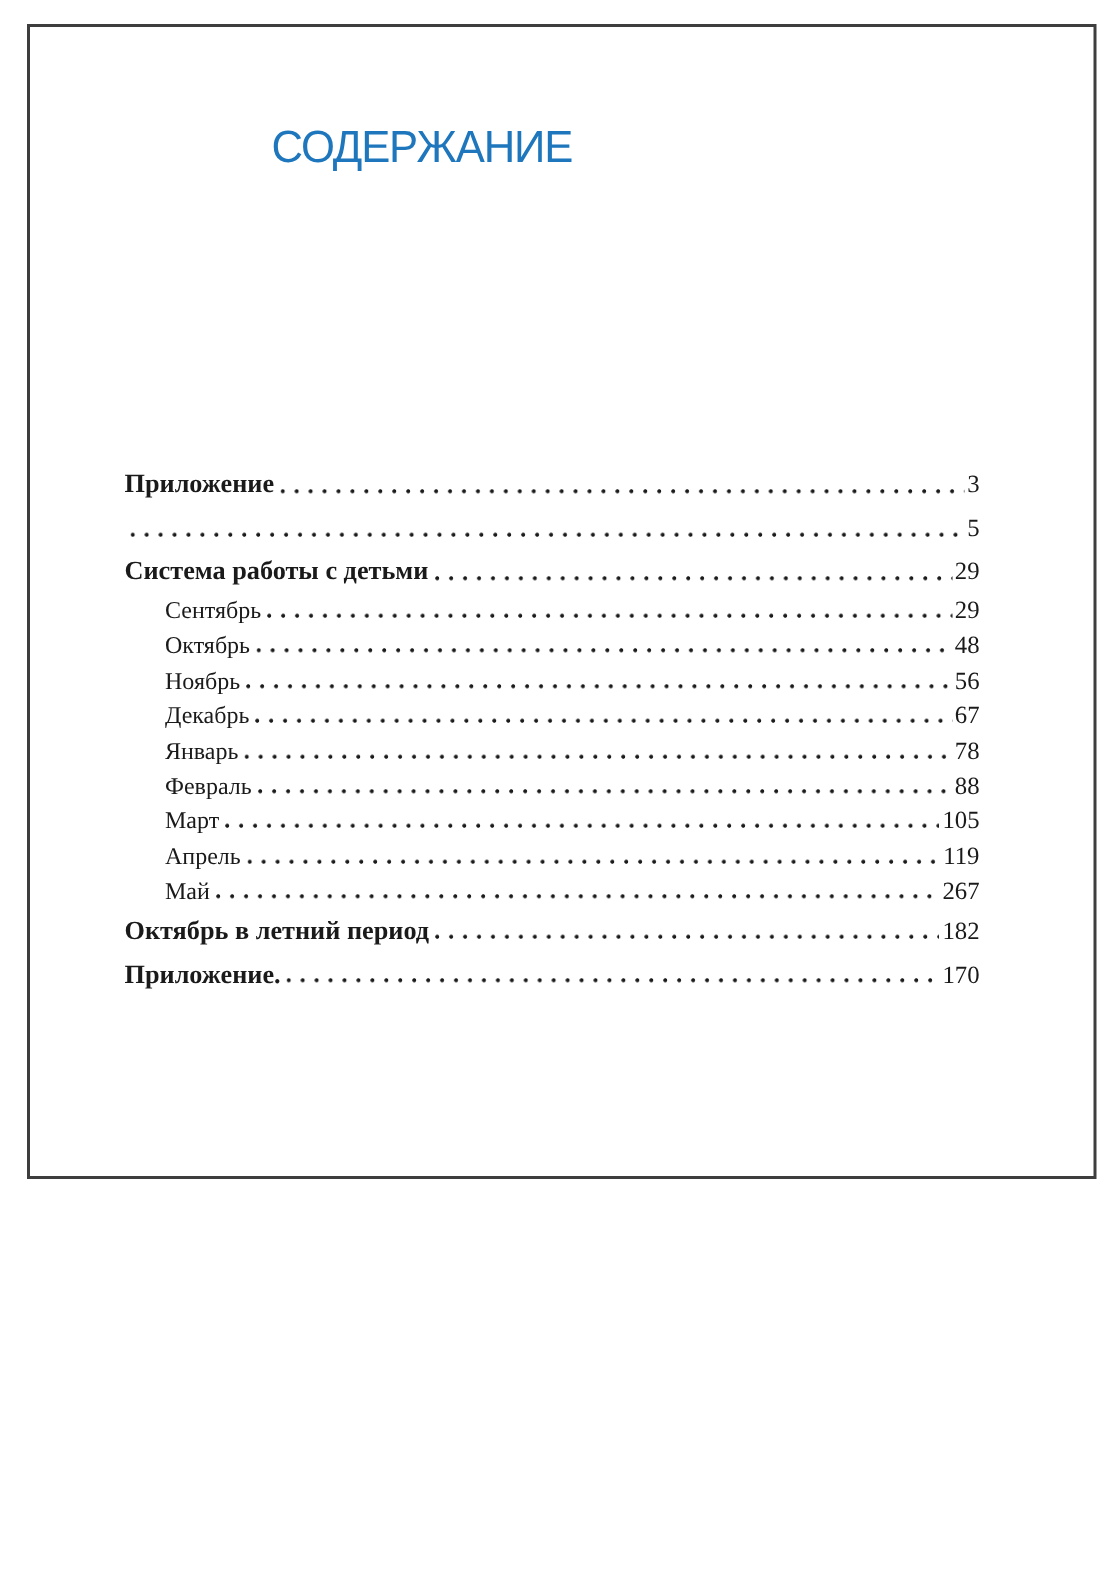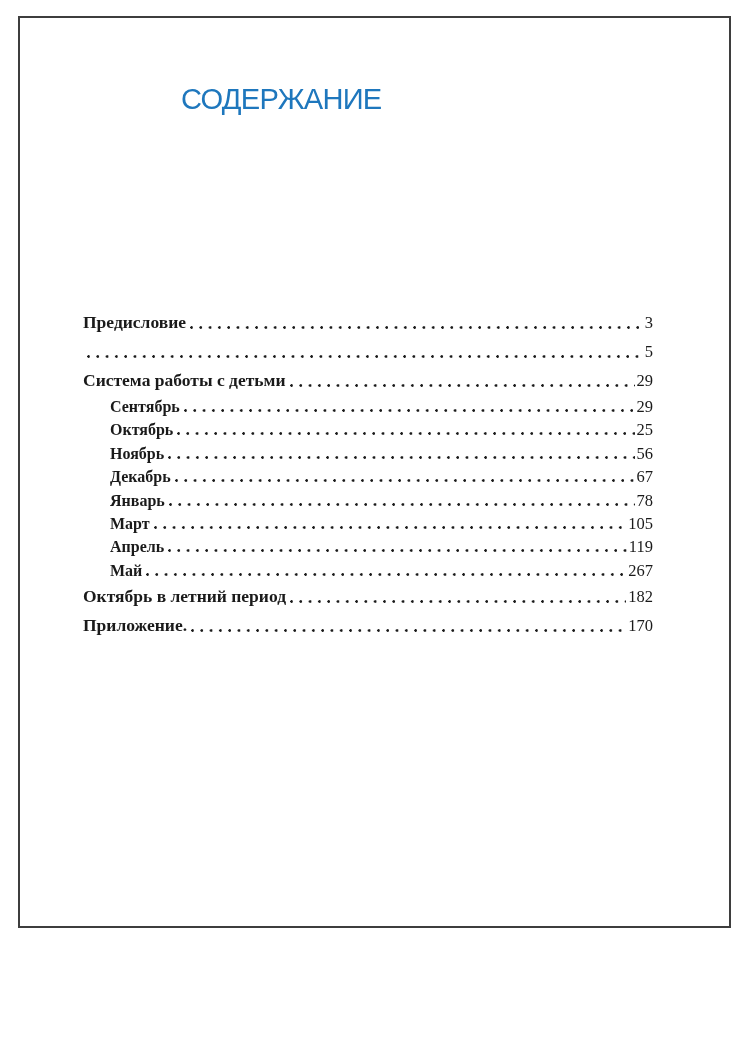--- a/index.html
+++ b/index.html
@@ -13,21 +13,21 @@
     height: 1048px;
     font-family: "Liberation Serif", serif;
     color: #1a1a1a;
     overflow: hidden;
   }
   .page-frame {
     position: absolute;
     left: 18px;
     top: 16px;
     width: 713px;
-    height: 912px;
+    height: 770px;
     box-sizing: border-box;
     border: 2px solid #3e3e3e;
     background: #ffffff;
     text-align: center;
   }
   .toc-title {
     position: absolute;
     left: 161px;
     top: 66px;
     margin: 0;
@@ -57,21 +57,21 @@
     font-weight: bold;
   }
   .toc-row.sub {
     height: 23.4px;
     line-height: 23.4px;
     font-size: 16px;
     font-weight: normal;
     padding-left: 27px;
   }
   .toc-row .label-regular {
-    font-weight: bold;
+    font-weight: normal;
   }
   .toc-row .label-bold:empty,
   .toc-row .label-regular:empty {
     display: none;
   }
   .dot-leader {
     flex: 1 1 auto;
     min-width: 12px;
     align-self: stretch;
     margin: 0 2px 0 4px;
@@ -86,57 +86,62 @@
     font-size: 16.5px;
   }
 </style>
 </head>
 <body>
 
 <div class="page-frame">
   <h1 class="toc-title" style="color: rgb(30, 119, 189);">СОДЕРЖАНИЕ</h1>
   <div class="toc-list" id="toc-list">
       <div class="toc-row main">
-        <span class="label-bold">Предисловие</span>
+        <span class="label-bold">Приложение</span>
         <span class="dot-leader"></span>
         <span class="page-number">3</span>
       </div>
       <div class="toc-row main">
         <span class="dot-leader"></span>
         <span class="page-number">5</span>
       </div>
       <div class="toc-row main">
         <span class="label-bold">Система работы с детьми</span>
         <span class="dot-leader"></span>
         <span class="page-number">29</span>
       </div>
       <div class="toc-row sub">
         <span class="label-regular">Сентябрь</span>
         <span class="dot-leader"></span>
         <span class="page-number">29</span>
       </div>
       <div class="toc-row sub">
         <span class="label-regular">Октябрь</span>
         <span class="dot-leader"></span>
-        <span class="page-number">25</span>
+        <span class="page-number">48</span>
       </div>
       <div class="toc-row sub">
         <span class="label-regular">Ноябрь</span>
         <span class="dot-leader"></span>
         <span class="page-number">56</span>
       </div>
       <div class="toc-row sub">
         <span class="label-regular">Декабрь</span>
         <span class="dot-leader"></span>
         <span class="page-number">67</span>
       </div>
       <div class="toc-row sub">
         <span class="label-regular">Январь</span>
         <span class="dot-leader"></span>
         <span class="page-number">78</span>
+      </div>
+      <div class="toc-row sub">
+        <span class="label-regular">Февраль</span>
+        <span class="dot-leader"></span>
+        <span class="page-number">88</span>
       </div>
       <div class="toc-row sub">
         <span class="label-regular">Март</span>
         <span class="dot-leader"></span>
         <span class="page-number">105</span>
       </div>
       <div class="toc-row sub">
         <span class="label-regular">Апрель</span>
         <span class="dot-leader"></span>
         <span class="page-number">119</span>

